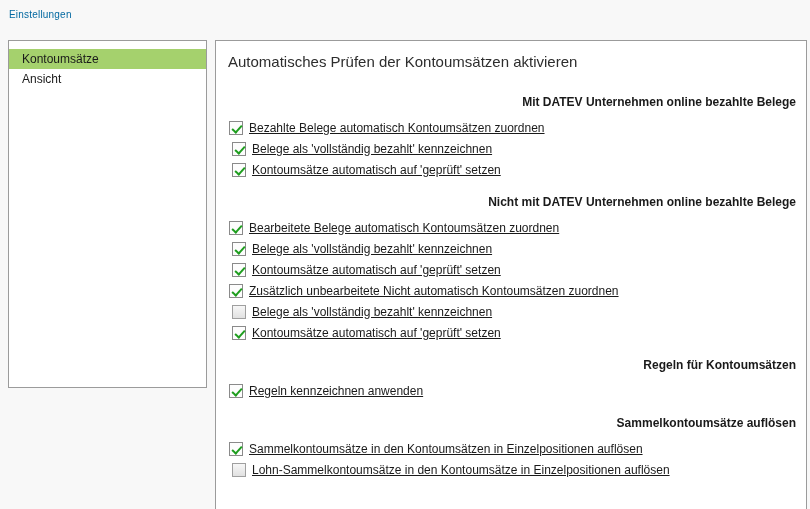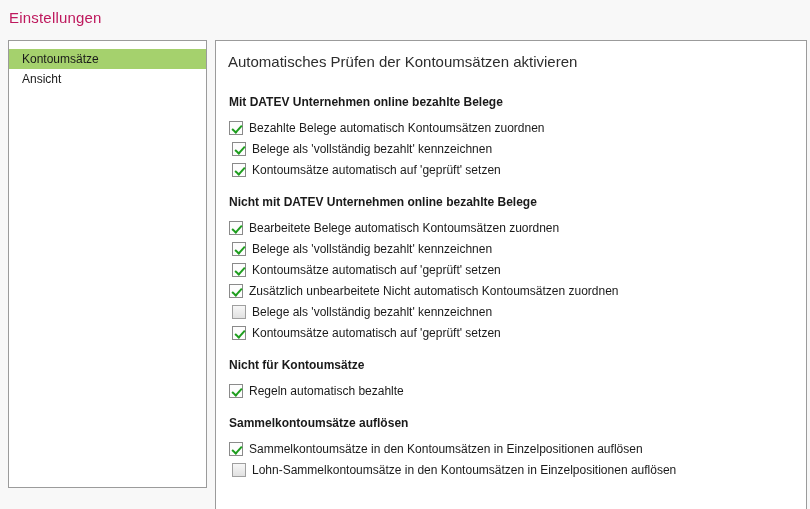--- a/index.html
+++ b/index.html
@@ -5,27 +5,27 @@
   html,body{margin:0;padding:0;}
   body{
     width:810px;height:509px;overflow:hidden;
     background:#f8f8f8;
     font-family:"Liberation Sans","DejaVu Sans",sans-serif;
     color:#1a1a1a;
     position:relative;
   }
   .page-title{
     position:absolute;left:9px;top:9px;
-    font-size:15px;font-weight:400;color:#be185d;
+    font-size:10px;font-weight:400;color:#0369a1;
     letter-spacing:.2px;
   }
   
   .sidebar{
     position:absolute;left:8px;top:40px;
-    width:199px;height:448px;
+    width:199px;height:348px;
     background:#ffffff;border:1px solid #9b9b9b;
     box-sizing:border-box;
     padding-top:8px;
   }
   .sidebar-item{
     height:20px;line-height:20px;
     padding-left:13px;
     font-size:12px;
     cursor:default;
     white-space:nowrap;
@@ -41,25 +41,27 @@
   .main-title{
     font-size:15px;font-weight:400;color:#2d2d2d;
     line-height:20px;
     margin:0 0 23px 0;
   }
   .section + .section{margin-top:15px;}
   .section-header{
     font-size:12px;font-weight:700;color:#1a1a1a;
     line-height:14px;
     margin:0 0 8px 1px;
+    text-align:right;
   }
   .row{
     display:flex;align-items:center;
     height:21px;
     margin-left:1px;
+    text-decoration:underline;
   }
   .row.indent-1{margin-left:4px;}
   .cb{
     width:14px;height:14px;box-sizing:border-box;
     border:1px solid #8a8a8a;
     background:#fdfdfd;
     position:relative;
     flex:0 0 auto;
   }
   .cb.unchecked{
@@ -148,39 +150,39 @@
   </div>
           <div class="row indent-1">
     <span class="cb">
               <span class="check"></span>
             </span>
     <span class="row-label">Kontoumsätze automatisch auf 'geprüft' setzen</span>
   </div>
         </div>
   </div>
       <div class="section">
-    <div class="section-header">Nicht für Kontoumsätze</div>
+    <div class="section-header">Regeln für Kontoumsätzen</div>
     <div class="section-rows">
           <div class="row indent-0">
     <span class="cb">
               <span class="check"></span>
             </span>
-    <span class="row-label">Regeln automatisch bezahlte</span>
+    <span class="row-label">Regeln kennzeichnen anwenden</span>
   </div>
         </div>
   </div>
       <div class="section">
     <div class="section-header">Sammelkontoumsätze auflösen</div>
     <div class="section-rows">
           <div class="row indent-0">
     <span class="cb">
               <span class="check"></span>
             </span>
     <span class="row-label">Sammelkontoumsätze in den Kontoumsätzen in Einzelpositionen auflösen</span>
   </div>
           <div class="row indent-1">
     <span class="cb unchecked"></span>
-    <span class="row-label">Lohn-Sammelkontoumsätze in den Kontoumsätzen in Einzelpositionen auflösen</span>
+    <span class="row-label">Lohn-Sammelkontoumsätze in den Kontoumsätze in Einzelpositionen auflösen</span>
   </div>
         </div>
   </div>
     </div>
 </div>
 
 </body></html>

